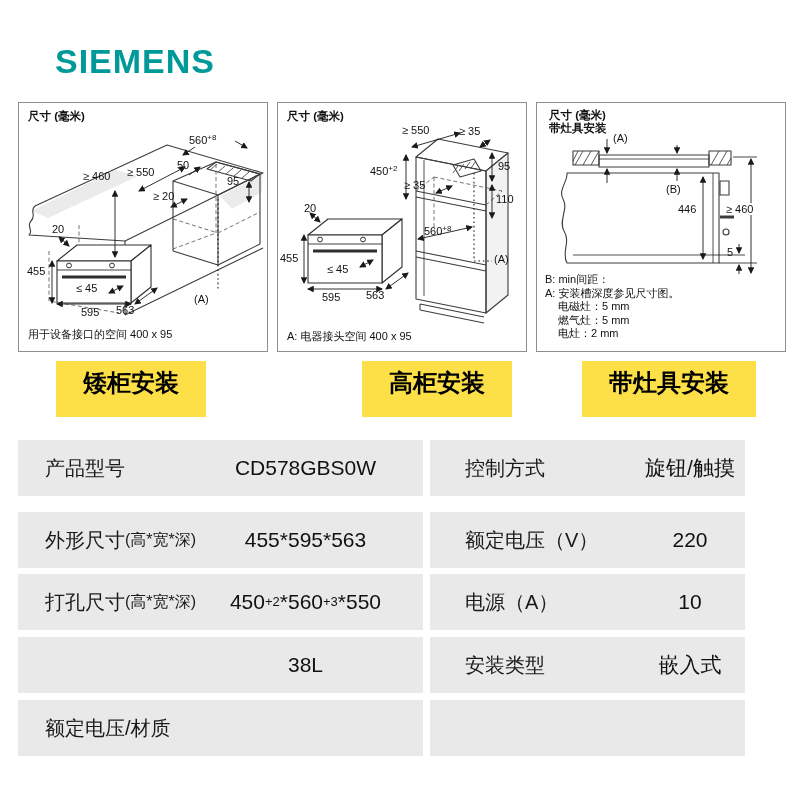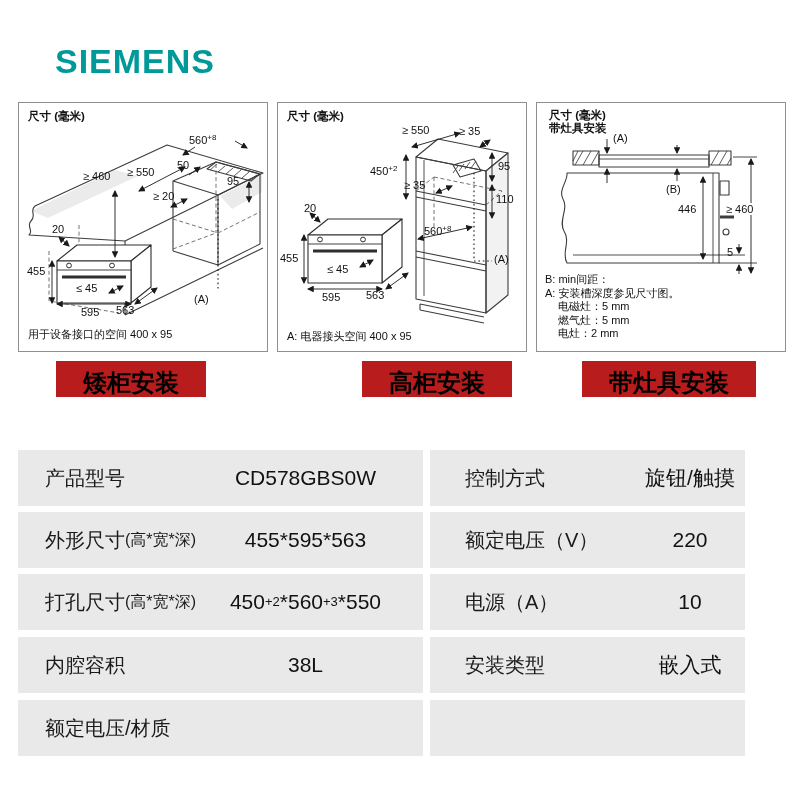--- a/index.html
+++ b/index.html
@@ -18,30 +18,30 @@
   .ptitle{position:absolute;font-size:11.5px;font-weight:bold;white-space:nowrap;color:#111;}
   .dim{position:absolute;font-size:11px;white-space:nowrap;color:#111;}
   .dim sup{font-size:8px;position:relative;top:1px;}
   .bgw{background:#fff;padding:0 1px;}
   .pfooter{position:absolute;font-size:11px;white-space:nowrap;color:#111;}
   .p3notes{position:absolute;left:8px;top:170px;width:232px;}
   .p3notes div{font-size:11px;line-height:13.5px;color:#111;}
   .p3notes .ind{padding-left:13px;}
 
   
-  .caption{position:absolute;top:361px;height:36px;line-height:44px;
-           background:#b91c1c;color:#000;font-weight:bold;font-size:24px;
+  .caption{position:absolute;top:361px;height:56px;line-height:44px;
+           background:#fde047;color:#000;font-weight:bold;font-size:24px;
            padding:0 27px;transform:translateX(-50%);white-space:nowrap;}
   .cap1{left:131px;} .cap2{left:421px;margin-left:16px;} .cap3{left:669px;}
 
   
   .trow{position:absolute;background:#e9e9e9;height:56px;}
   .lcol{left:18px;width:405px;}
   .rcol{left:430px;width:315px;}
-  .r0{top:450px;} .r1{top:512px;} .r2{top:574px;} .r3{top:637px;} .r4{top:700px;}
+  .r0{top:440px;} .r1{top:512px;} .r2{top:574px;} .r3{top:637px;} .r4{top:700px;}
   .tlabel{position:absolute;left:27px;top:0;height:100%;display:flex;
           align-items:center;font-size:20px;color:#1a1a1a;white-space:nowrap;}
   .rcol .tlabel{left:35px;}
   .tlabel .small{font-size:16px;}
   .tvalue{position:absolute;top:0;height:100%;display:flex;align-items:center;
           justify-content:center;font-size:21px;color:#111;white-space:nowrap;}
   .lcol .tvalue{left:170px;width:235px;}
   .rcol .tvalue{left:180px;width:160px;}
   .tvalue sup{font-size:13px;position:relative;top:-1px;}
 </style>
@@ -260,23 +260,20 @@
     </div>
   <div class="tvalue">
       <span>450</span>
       <sup>+2</sup>
       <span>*560</span>
       <sup>+3</sup>
       <span>*550</span>
     </div>
 </div>
 <div class="trow lcol r3">
-  <div class="tlabel">
-      <span>内腔容积</span>
-    </div>
   <div class="tvalue">38L</div>
 </div>
 <div class="trow lcol r4">
   <div class="tlabel">
       <span>额定电压/材质</span>
     </div>
 </div>
 
 <div class="trow rcol r0">
   <div class="tlabel">

